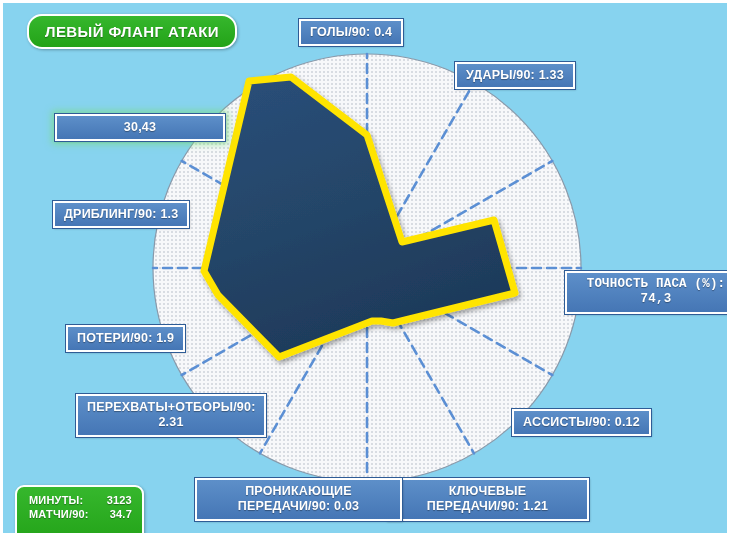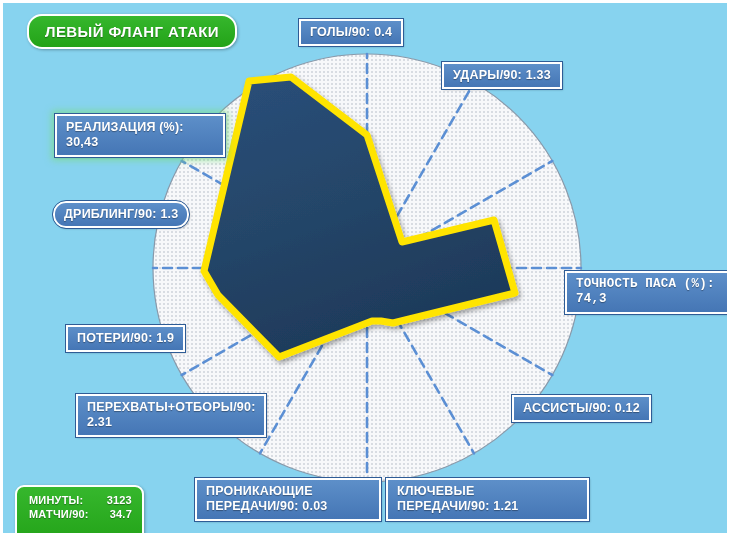--- a/index.html
+++ b/index.html
@@ -15,21 +15,21 @@
   svg#radar{position:absolute;left:0;top:0;}
 
   .label{
     position:absolute;
     background:linear-gradient(180deg,#5d8fc9 0%,#4576b5 100%);
     border:2px solid #ffffff;
     outline:1px solid #2e5c96;
     color:#ffffff;
     font-weight:bold;
     font-size:12.5px;
-    text-align:left;
+    text-align:center;
     padding:4px 9px;
     line-height:1.22;
     box-sizing:border-box;
     letter-spacing:.2px;
     white-space:nowrap;
     box-shadow:1px 1px 2px rgba(0,0,0,.25);
     text-shadow:0 1px 1px rgba(0,0,0,.35);
   }
   .label.two-line{white-space:normal;}
   .label.glow{outline:1px solid #2e5c96;box-shadow:0 0 7px 3px rgba(120,220,130,.75),1px 1px 2px rgba(0,0,0,.25);}
@@ -124,55 +124,54 @@
         <td class="val">34.7</td>
       </tr>
     </tbody>
       </table>
   </div>
 
   <div class="label" style="left:296px;top:16px;">
     <span>ГОЛЫ/90: 0.4</span>
   </div>
 
-  <div class="label" style="left:439px;top:59px;">
+  <div class="label" style="left:452px;top:59px;">
     <span>УДАРЫ/90: 1.33</span>
   </div>
 
 
   <div class="label two-line" style="left:562px;top:268px;width:182px;font-family:Liberation Mono, monospace;">
     <div>ТОЧНОСТЬ ПАСА (%):</div>
     <div>74,3</div>
   </div>
 
-  <div class="label" style="left:509px;top:392px;">
+  <div class="label" style="left:509px;top:406px;">
     <span>АССИСТЫ/90: 0.12</span>
   </div>
 
   <div class="label two-line" style="left:383px;top:475px;width:203px;">
     <div>КЛЮЧЕВЫЕ</div>
     <div>ПЕРЕДАЧИ/90: 1.21</div>
   </div>
 
-  <div class="label two-line" style="left:192px;top:475px;width:186px;">
+  <div class="label two-line" style="left:192px;top:475px;width:207px;">
     <div>ПРОНИКАЮЩИЕ</div>
     <div>ПЕРЕДАЧИ/90: 0.03</div>
   </div>
 
   <div class="label two-line" style="left:73px;top:391px;width:190px;">
     <div>ПЕРЕХВАТЫ+ОТБОРЫ/90:</div>
     <div>2.31</div>
   </div>
 
   <div class="label" style="left:63px;top:322px;">
     <span>ПОТЕРИ/90: 1.9</span>
   </div>
 
-  <div class="label" style="left:50px;top:198px;border-radius:13px;">
+  <div class="label" style="left:50px;top:198px;">
     <span>ДРИБЛИНГ/90: 1.3</span>
   </div>
 
   <div class="label two-line glow" style="left:52px;top:111px;width:170px;">
-    <div>РЕАЛИЗАЦИЯ (%):</div>
     <div>30,43</div>
   </div>
 
 </div>
 
 </body></html>

